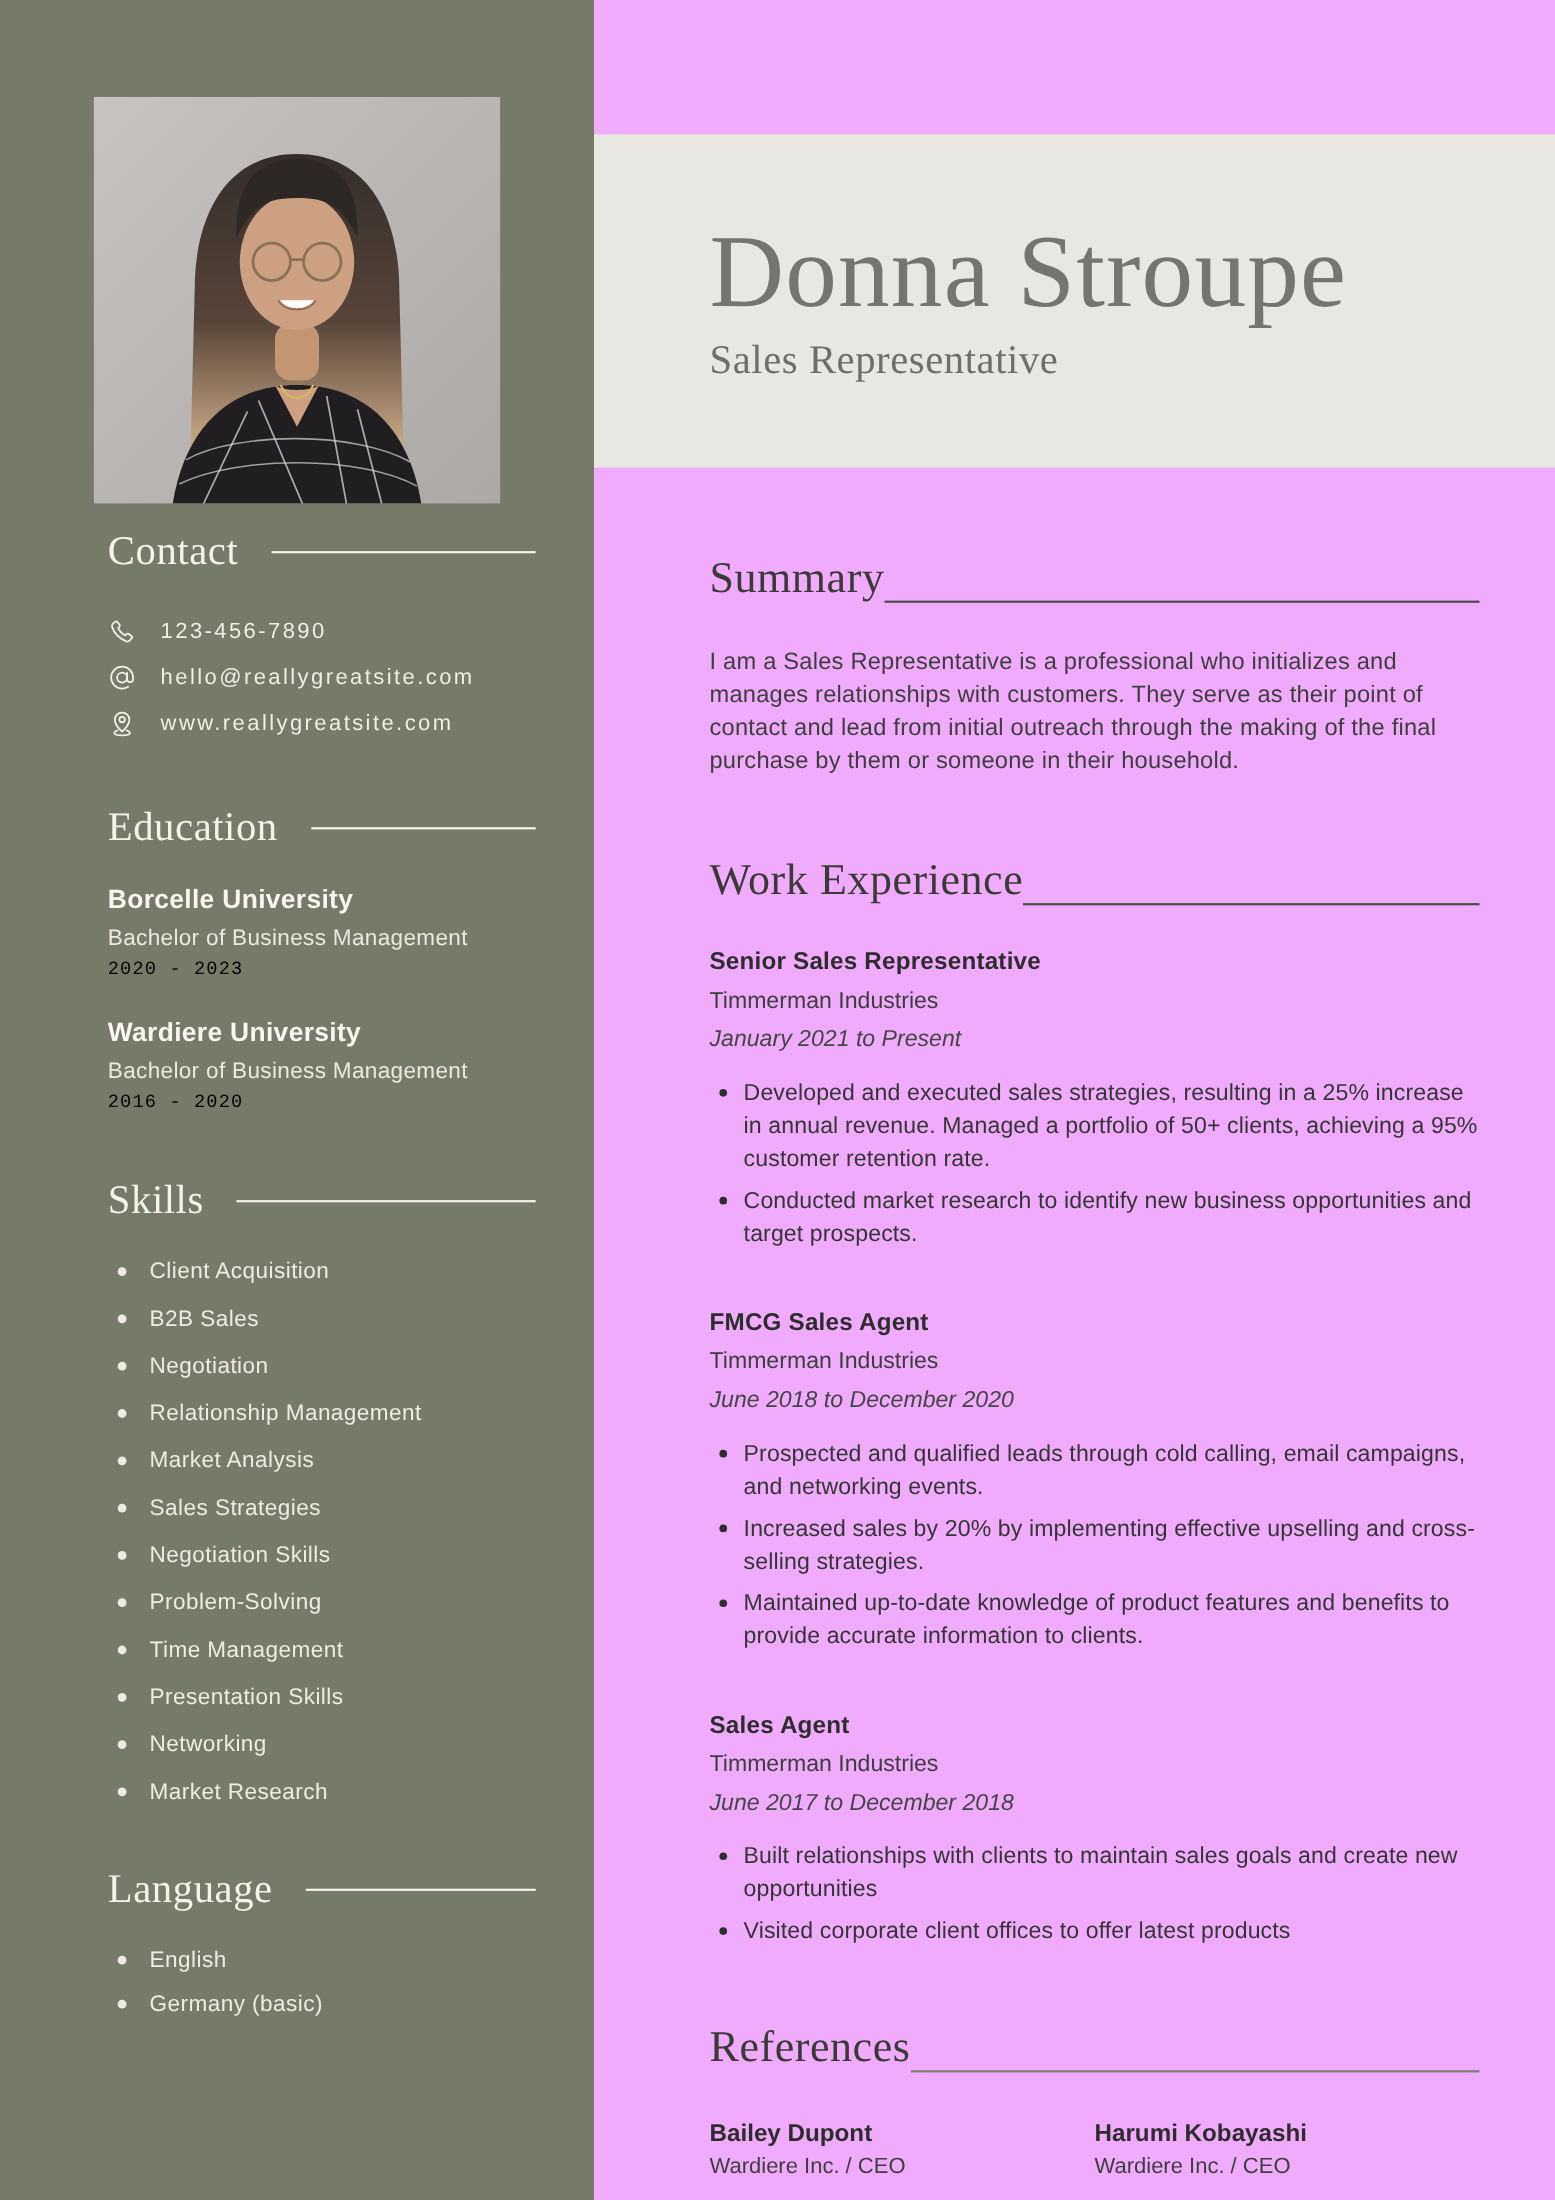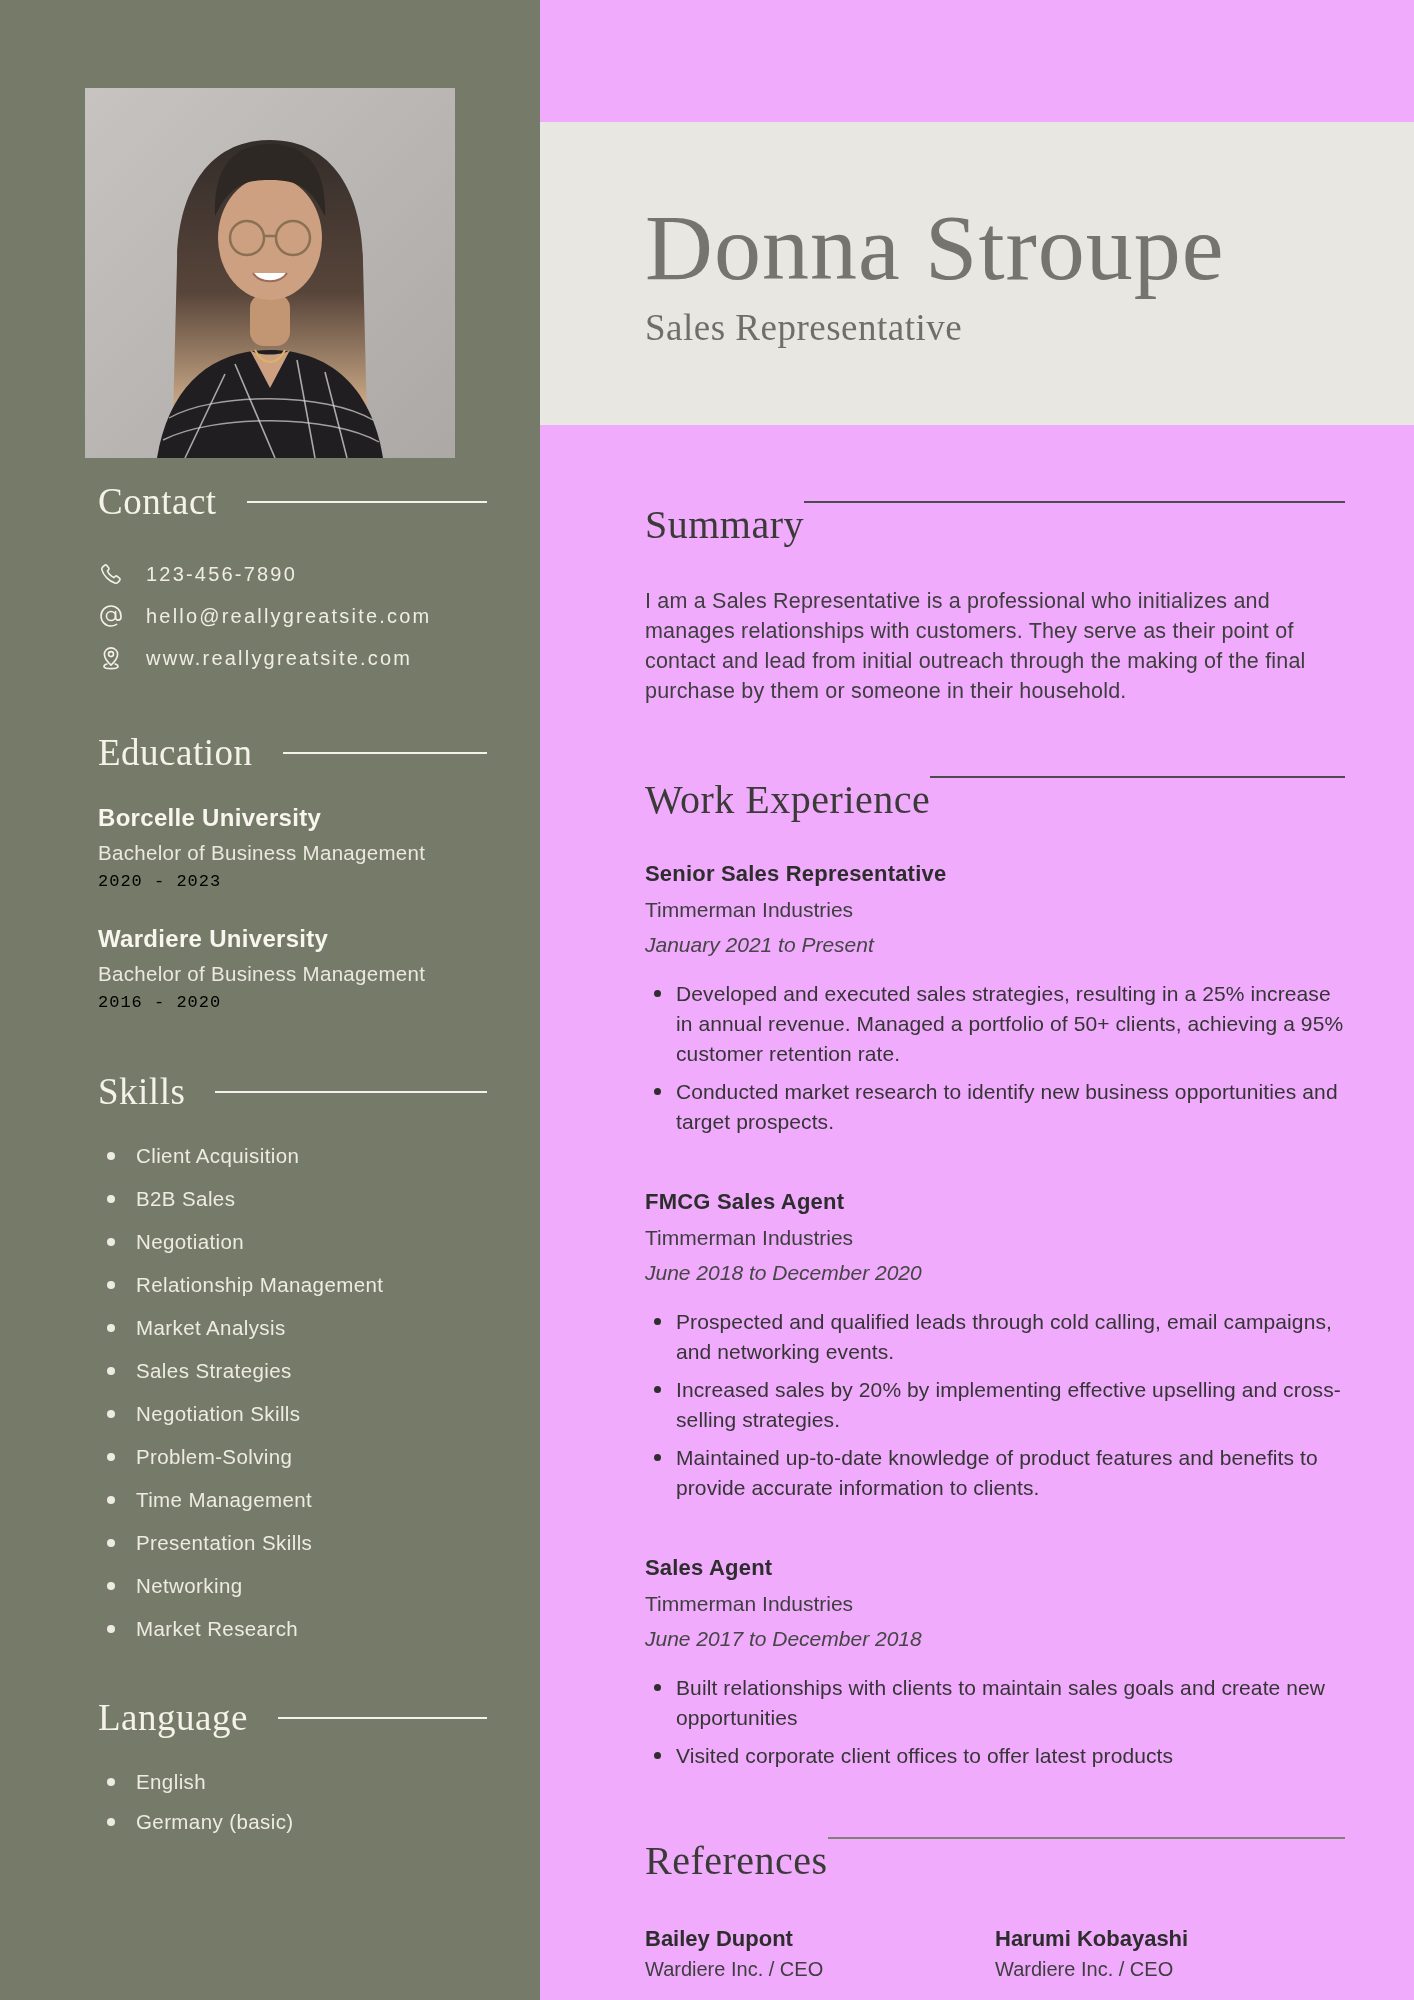--- a/index.html
+++ b/index.html
@@ -93,21 +93,21 @@
   }
   .band .role {
     font-family:"Liberation Serif", serif;
     font-weight:normal;
     font-size:37px;
     color:#6f6e69;
     margin-top:10px;
     letter-spacing:0.5px;
   }
   .main-content { padding:0 69px 0 105px; }
-  .main-head-row { display:flex; align-items:flex-start; }
+  .main-head-row { display:flex; align-items:flex-end; }
   .main-head-row h2 {
     font-family:"Liberation Serif", serif;
     font-weight:normal;
     font-size:40px;
     color:#3a3a37;
     letter-spacing:0.5px;
     white-space:nowrap;
   }
   .main-rule { flex:1; height:2px; background:#4c4c4a; }
   .summary-section { margin-top:76px; }

